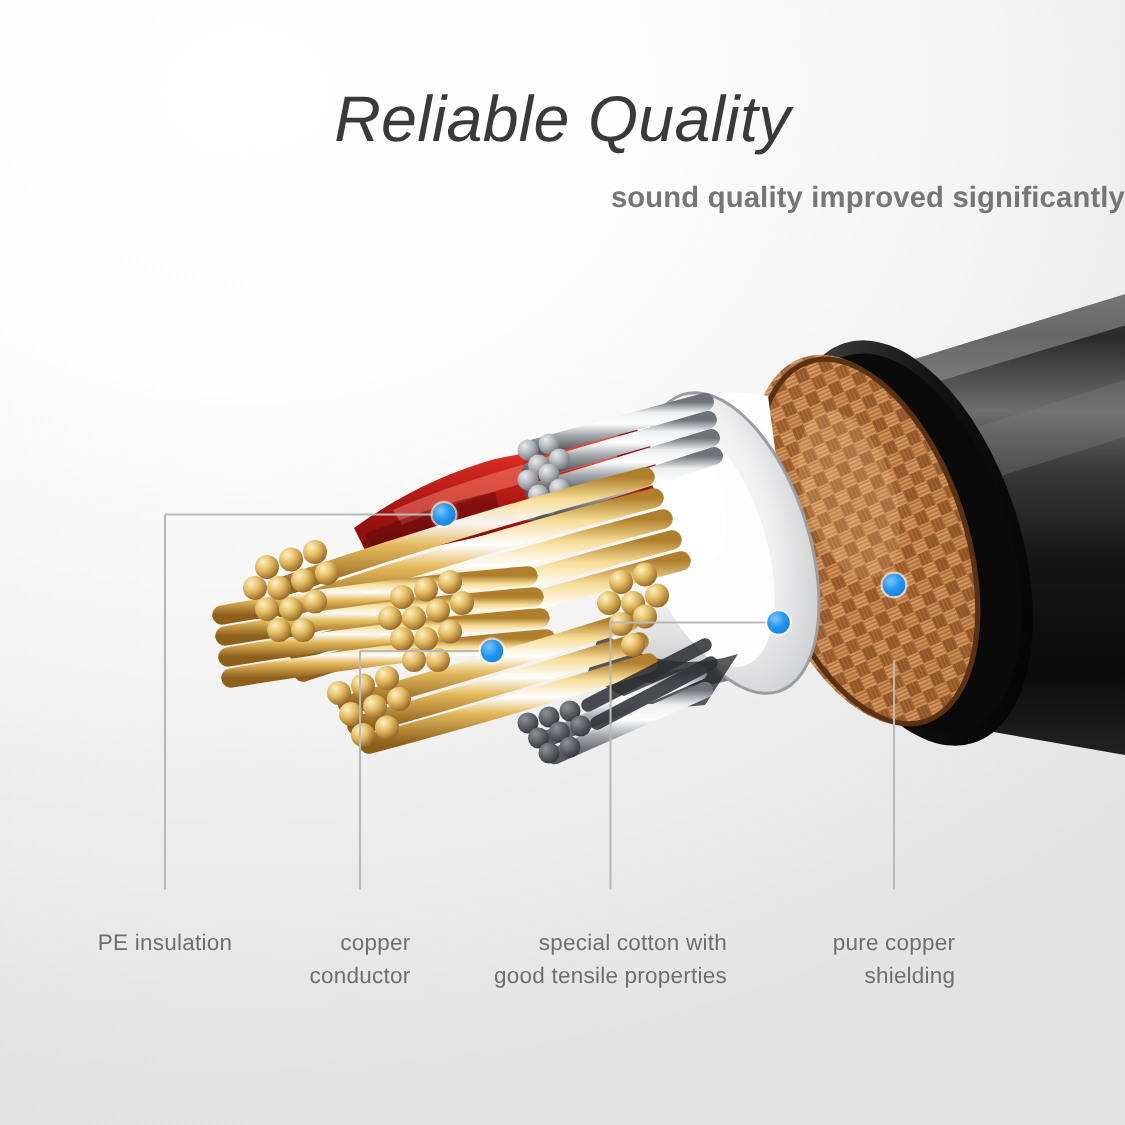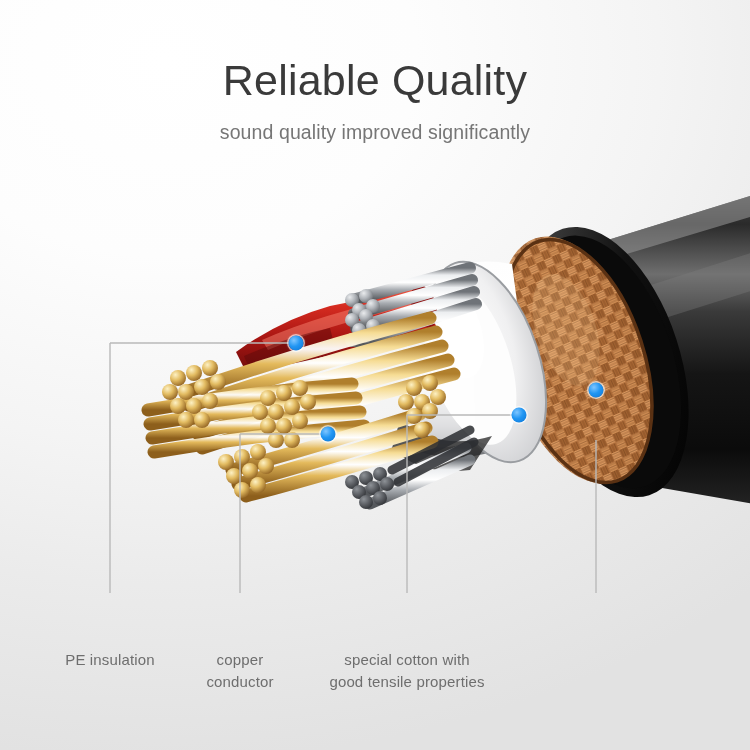--- a/index.html
+++ b/index.html
@@ -12,43 +12,43 @@
     position:relative;width:750px;height:750px;
     background:
       radial-gradient(ellipse 900px 700px at 22% 8%, #ffffff 0%, #fdfdfd 28%, #f4f4f4 55%, #ebebeb 75%, #e2e2e2 100%),
       linear-gradient(135deg,#ffffff 0%,#f7f7f7 40%,#e6e6e6 78%,#dadada 100%);
   }
 
   
   .headings{position:absolute;left:0;top:0;width:750px;text-align:center;}
   .title{
     margin-top:58px;font-size:43px;font-weight:400;color:#3a3a3a;
-    letter-spacing:.2px;line-height:1.06;
+    letter-spacing:.2px;line-height:1.06;font-style:italic;
   }
   .subtitle{
-    margin-top:17px;font-size:19.5px;font-weight:400;color:#767676;
+    margin-top:17px;font-size:19.5px;font-weight:700;color:#767676;
     letter-spacing:.1px;
+    text-align:right;
   }
 
   
   .art{position:absolute;left:0;top:0;width:750px;height:750px;}
 
   
   .leaders{position:absolute;left:0;top:0;width:750px;height:750px;pointer-events:none;}
   .dot{
     position:absolute;width:15px;height:15px;border-radius:50%;
     background:radial-gradient(circle at 36% 32%, #7fc6ff 0%, #2196f3 45%, #0d74d4 100%);
     box-shadow:0 0 3px rgba(255,255,255,.85), 0 0 0 1.5px rgba(255,255,255,.55);
     transform:translate(-50%,-50%);
   }
   .label{
     position:absolute;color:#6e6e6e;font-size:15px;line-height:1.45;
-    text-align:center;transform:translateX(-50%);white-space:pre-line;
+    text-align:right;transform:translateX(-50%);white-space:pre-line;
     letter-spacing:.15px;
-    margin-top:31px;
   }
 </style>
 </head>
 <body>
 
 <div id="stage">
 
   <div class="headings">
     <div class="title">Reliable Quality</div>
     <div class="subtitle">sound quality improved significantly</div>
@@ -328,14 +328,16 @@
     <div class="dot" style="left:328px;top:434px"></div>
     <div class="dot" style="left:519px;top:415px"></div>
     <div class="dot" style="left:596px;top:390px"></div>
   </div>
 
   <div class="label" style="left:110px;top:618px">PE insulation</div>
   <div class="label" style="left:407px;top:618px">special cotton with
 good tensile properties</div>
   <div class="label" style="left:240px;top:618px">copper
 conductor</div>
+  <div class="label" style="left:596px;top:618px">pure copper
+shielding</div>
 
 </div>
 
 </body></html>

